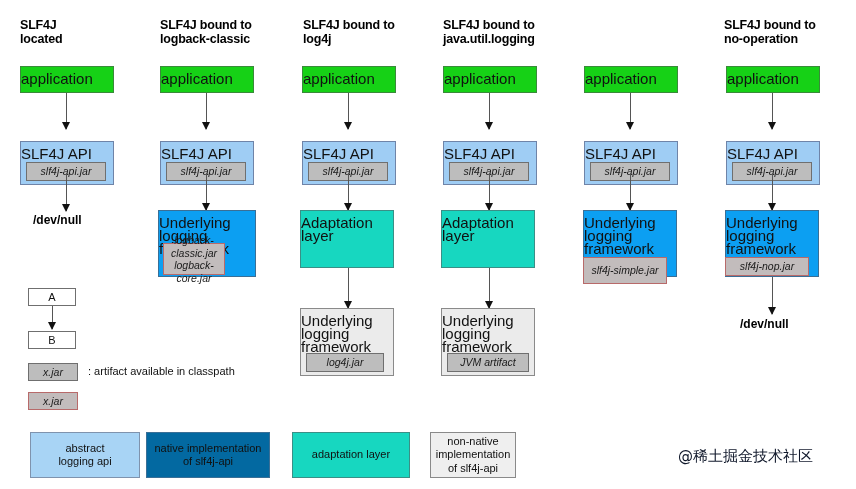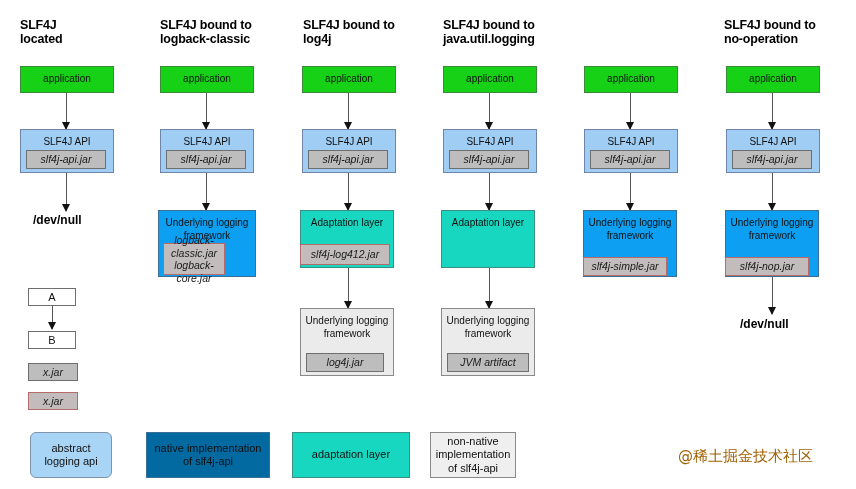--- a/index.html
+++ b/index.html
@@ -18,26 +18,26 @@
   }
 
   
   .box{
     position:absolute;box-sizing:border-box;
     border:1px solid #6f6f6f;
     display:flex;flex-direction:column;
     align-items:center;justify-content:flex-start;
   }
   .box .caption{
-    font-size:10px;line-height:13px;text-align:center;
+    font-size:15px;line-height:13px;text-align:left;
     color:#111;width:100%;padding-top:5px;
   }
   .box.green{background:#16d116;border-color:#3a8a3a;}
   .box.green .caption{padding-top:5px;}
-  .box.api{background:#9fcdf4;border-color:#6f84a8;}
+  .box.api{background:#9fcdf4;border-color:#6f84a8;margin-top:12px;}
   .box.native{background:#0c9ff2;border-color:#3a6f96;}
   .box.adapt{background:#17d7c0;border-color:#3a8f86;}
   .box.plain{background:#ebebeb;border-color:#8a8a8a;}
 
   
   .jar{
     position:absolute;box-sizing:border-box;
     background:#bdbdbd;border:1px solid #6f6f6f;
     font-size:10.5px;font-style:italic;line-height:12.5px;
     text-align:center;color:#1a1a1a;
@@ -83,21 +83,21 @@
     font-size:11px;line-height:13.5px;text-align:center;color:#111;
     display:flex;align-items:center;justify-content:center;
     white-space:pre-line;padding:0 4px;
   }
   .key-box.k-abstract{background:#a8d4f5;border-color:#7f93ad;}
   .key-box.k-native{background:#0369a1;border-color:#3a6f96;}
   .key-box.k-adapt{background:#17d7c0;border-color:#3a8f86;}
   .key-box.k-nonnative{background:#efefef;border-color:#8a8a8a;}
 
   .watermark{
-    position:absolute;font-size:15px;color:#a16207;
+    position:absolute;font-size:15px;color:#0f172a;
     font-family:"DejaVu Sans", sans-serif;white-space:nowrap;
   }
 </style>
 </head>
 <body>
 
 <div class="stage">
 
   <div class="col-title" style="left:20px;top:18px;">SLF4J
 located</div>
@@ -141,21 +141,20 @@
     <div class="caption">application</div>
   </div>
   <div class="arrow" style="left:348px;top:93px;height:36px;"></div>
   <div class="box api" style="left:302px;top:129px;width:94px;height:44px;">
     <div class="caption">SLF4J API</div>
     <div class="jar" style="left:5px;top:20px;width:80px;height:19px;">slf4j-api.jar</div>
   </div>
   <div class="arrow" style="left:348px;top:173px;height:37px;"></div>
   <div class="box adapt" style="left:300px;top:210px;width:94px;height:58px;">
     <div class="caption">Adaptation layer</div>
-    <div class="jar binding" style="left:-1px;top:33px;width:90px;height:21px;">slf4j-log412.jar</div>
   </div>
   <div class="arrow" style="left:348px;top:268px;height:40px;"></div>
   <div class="box plain" style="left:300px;top:308px;width:94px;height:68px;">
     <div class="caption">Underlying
 logging
 framework</div>
     <div class="jar" style="left:5px;top:44px;width:78px;height:19px;">log4j.jar</div>
   </div>
 
   <div class="box green" style="left:443px;top:66px;width:94px;height:27px;">
@@ -184,21 +183,21 @@
   <div class="arrow" style="left:630px;top:93px;height:36px;"></div>
   <div class="box api" style="left:584px;top:129px;width:94px;height:44px;">
     <div class="caption">SLF4J API</div>
     <div class="jar" style="left:5px;top:20px;width:80px;height:19px;">slf4j-api.jar</div>
   </div>
   <div class="arrow" style="left:630px;top:173px;height:37px;"></div>
   <div class="box native" style="left:583px;top:210px;width:94px;height:67px;">
     <div class="caption">Underlying
 logging
 framework</div>
-    <div class="jar binding" style="left:-1px;top:46px;width:84px;height:19px;">slf4j-simple.jar</div>
+    <div class="jar binding" style="left:-1px;top:46px;width:84px;height:27px;">slf4j-simple.jar</div>
   </div>
 
   <div class="box green" style="left:726px;top:66px;width:94px;height:27px;">
     <div class="caption">application</div>
   </div>
   <div class="arrow" style="left:772px;top:93px;height:36px;"></div>
   <div class="box api" style="left:726px;top:129px;width:94px;height:44px;">
     <div class="caption">SLF4J API</div>
     <div class="jar" style="left:5px;top:20px;width:80px;height:19px;">slf4j-api.jar</div>
   </div>
@@ -214,24 +213,25 @@
 
   <div class="lg-box" style="left:28px;top:288px;width:48px;height:18px;">
     <span>A</span>
   </div>
   <div class="arrow" style="left:52px;top:306px;height:23px;"></div>
   <div class="lg-box" style="left:28px;top:331px;width:48px;height:18px;">
     <span>B</span>
   </div>
 
   <div class="lg-chip" style="left:28px;top:363px;width:50px;height:18px;">x.jar</div>
+  <div class="lg-text" style="left:88px;top:365px;">: artifact available in classpath</div>
 
   <div class="lg-chip binding" style="left:28px;top:392px;width:50px;height:18px;">x.jar</div>
 
-  <div class="key-box k-abstract" style="left:30px;top:432px;width:82px;height:46px;border-radius:6px;">abstract
+  <div class="key-box k-abstract" style="left:30px;top:432px;width:110px;height:46px;">abstract
 logging api</div>
   <div class="key-box k-native" style="left:146px;top:432px;width:124px;height:46px;">native implementation
 of slf4j-api</div>
   <div class="key-box k-adapt" style="left:292px;top:432px;width:118px;height:46px;">adaptation layer</div>
   <div class="key-box k-nonnative" style="left:430px;top:432px;width:86px;height:46px;">non-native
 implementation
 of slf4j-api</div>
 
   <div class="watermark" style="left:678px;top:447px;">@稀土掘金技术社区</div>
 

